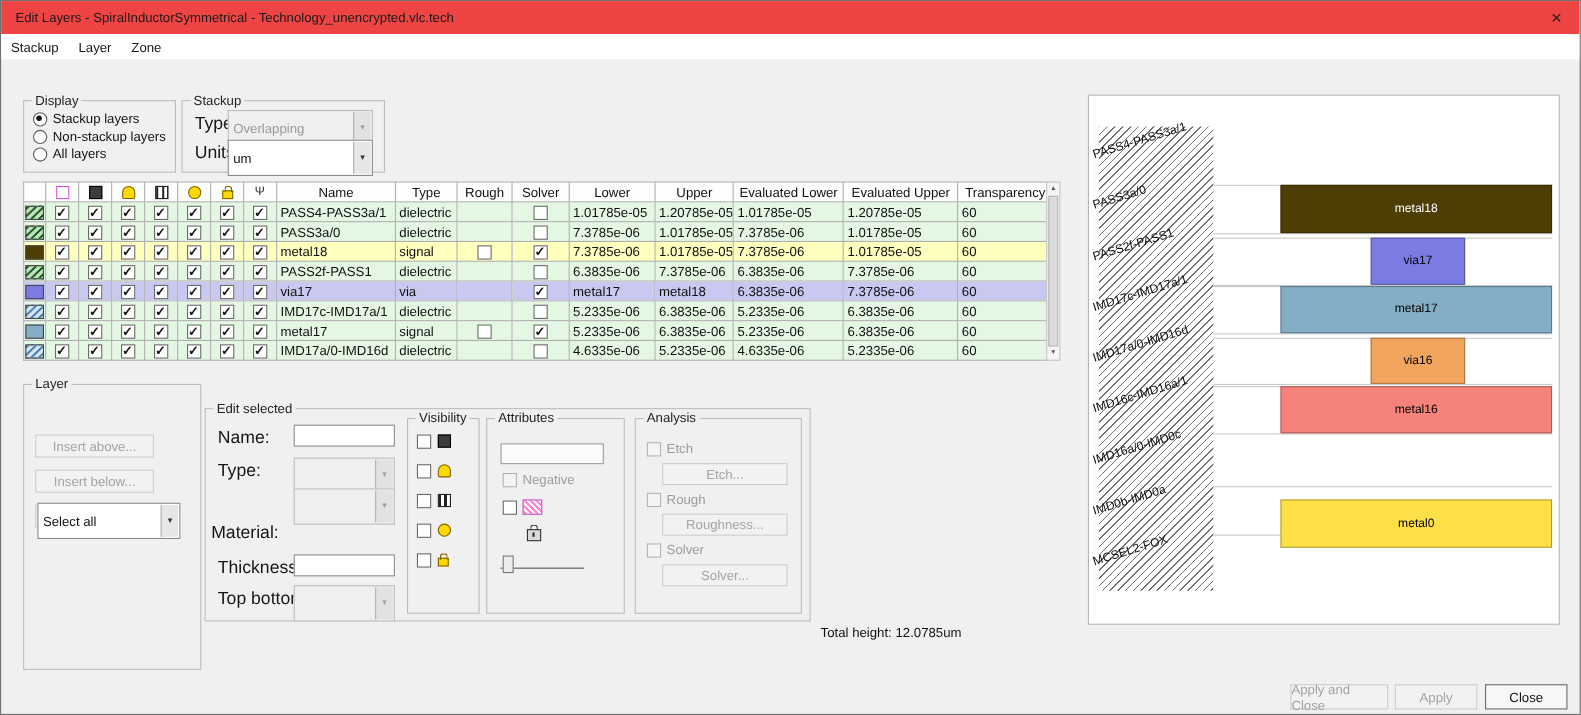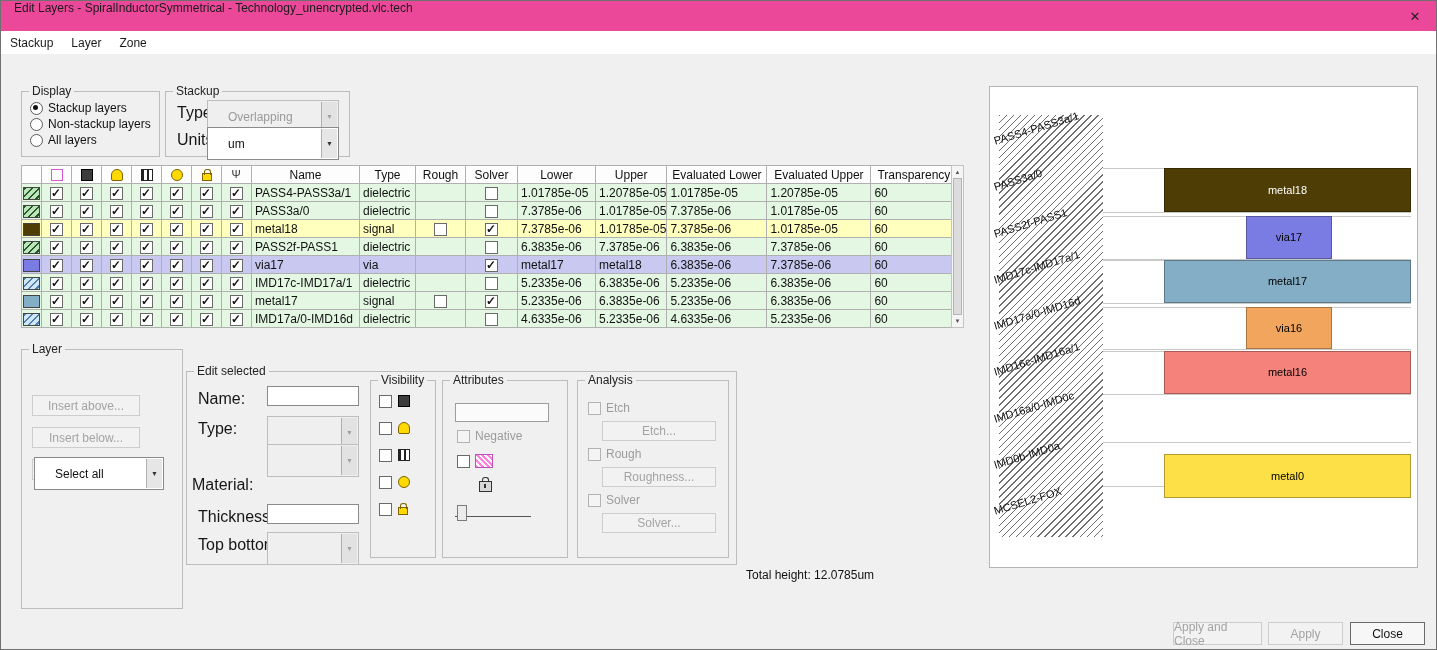--- a/index.html
+++ b/index.html
@@ -1,20 +1,20 @@
 <!DOCTYPE html>
 <html><head>
 <meta charset="utf-8">
 <style>
   html,body{margin:0;padding:0;}
   body{font-family:"Liberation Sans",sans-serif;background:#9a9a9a;}
   .window{position:relative;width:1437px;height:650px;background:#f0f0f0;border:1px solid #707070;box-sizing:border-box;overflow:hidden;}
 
   
-  .titlebar{position:absolute;left:0;top:0;right:0;height:30px;background:#ec4899;display:flex;}
+  .titlebar{position:absolute;left:0;top:0;right:0;height:30px;background:#ef4444;display:flex;align-items:center;}
   .titlebar .title{font-size:12px;color:#1a1a1a;padding-left:13px;flex:1;}
   .close-btn{width:42px;height:30px;display:flex;align-items:center;justify-content:center;color:#222;}
   .close-btn::before{content:"✕";font-size:13px;}
   .menubar{position:absolute;left:0;top:30px;right:0;height:23px;background:#fff;display:flex;align-items:center;font-size:12px;color:#1a1a1a;}
   .menu-item{padding:3px 9px;}
   .tabbar{position:absolute;left:0;top:53px;right:0;height:25px;border-bottom:1px solid #cfcfcf;}
   .tab{position:absolute;left:11px;bottom:-1px;padding:4px 10px;font-size:12px;background:#f0f0f0;border:1px solid #9a9a9a;border-bottom:1px solid #f0f0f0;color:#111;}
 
   
   .groupbox{position:absolute;border:1px solid #bcbcbc;}
@@ -30,21 +30,21 @@
   
   .radio-list{position:absolute;left:8px;top:8px;right:4px;}
   .radio-row{height:16px;font-size:12px;color:#111;white-space:nowrap;display:flex;align-items:center;}
   .radio{width:11px;height:11px;border:1px solid #5a5a5a;border-radius:50%;background:#fff;display:inline-block;margin-right:5px;flex:none;}
   .radio.sel::before{content:"";display:block;width:5px;height:5px;border-radius:50%;background:#111;margin:2px;}
 
   
   .lbl{position:absolute;font-size:16px;color:#161616;white-space:nowrap;}
   .dim-lbl{font-size:12px;color:#9c9c9c;margin-left:5px;}
   .tinput{position:absolute;height:20px;background:#fff;border:1px solid #8a8a8a;font-size:12px;padding:0 3px;box-sizing:border-box;font-family:"Liberation Sans",sans-serif;}
-  .combo{position:absolute;height:33px;background:#fff;border:1px solid #8a8a8a;font-size:12px;display:flex;align-items:center;padding-left:20px;box-sizing:border-box;color:#111;}
+  .combo{position:absolute;height:33px;background:#fff;border:1px solid #8a8a8a;font-size:12px;display:flex;align-items:center;padding-left:4px;box-sizing:border-box;color:#111;}
   .combo .arrow{position:absolute;right:1px;top:1px;bottom:1px;width:15px;background:#e6e6e6;border-left:1px solid #b0b0b0;display:flex;align-items:center;justify-content:center;color:#333;}
   .combo .arrow::before{content:"▼";font-size:7px;}
   .combo.disabled{background:#efefef;color:#9a9a9a;border-color:#bdbdbd;}
   .combo.disabled .arrow{color:#a0a0a0;background:#e2e2e2;}
   .btn{background:#fbfbfb;border:1px solid #9c9c9c;font-size:12px;color:#222;display:flex;align-items:center;justify-content:center;box-sizing:border-box;}
   .btn.disabled{color:#a3a3a3;background:#f2f2f2;border-color:#cdcdcd;}
   .layer-btn{position:absolute;left:10px;width:108px;height:21px;margin-top:31px;}
 
   
   .layer-table{position:absolute;left:20px;top:164px;border-collapse:collapse;table-layout:fixed;background:#fff;border:1px solid #7e7e7e;font-size:12px;}

